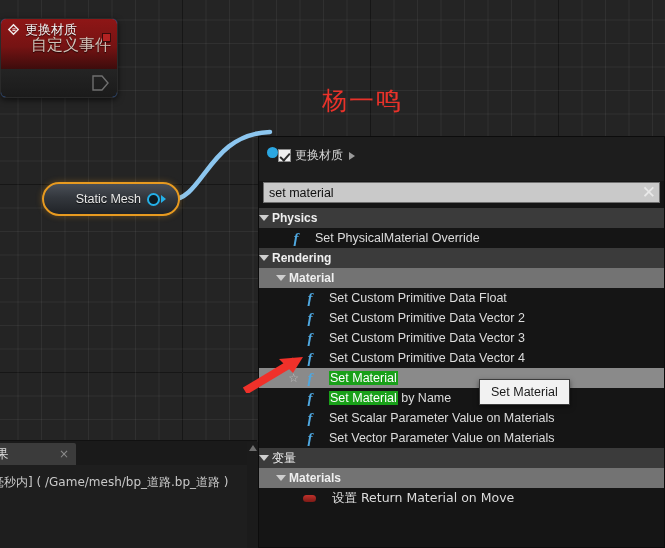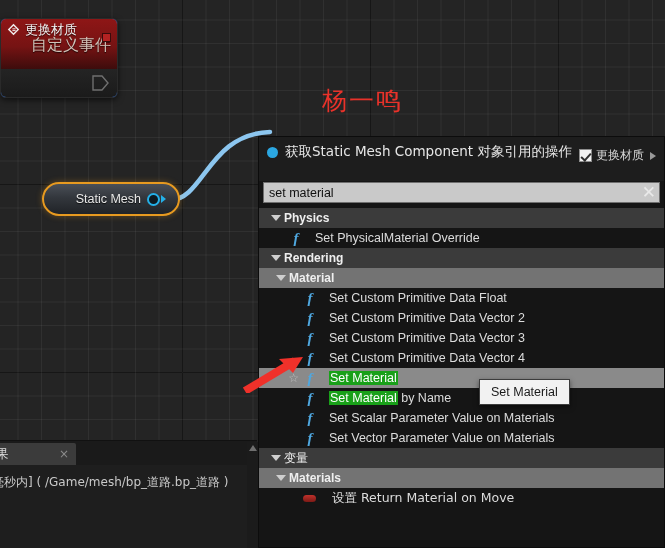--- a/index.html
+++ b/index.html
@@ -191,21 +191,21 @@
     position: absolute; right: 4px; top: 1px;
     color: #e9e9e9; font-size: 17px; line-height: 19px;
     font-weight: bold; cursor: pointer;
   }
 
   .list {
     position: absolute; left: 0; right: 0;
     top: 71px; bottom: 0;
     overflow: hidden;
   }
-  .row { display: flex; align-items: center; height: 20px; padding-left: 12px; }
+  .row { display: flex; align-items: center; height: 20px; padding-left: 0; }
   .row.cat { background: #3b3b3b; }
   .row.cat .cat-label {
     color: #efefef; font-size: 12px; font-weight: bold;
     font-family: "Liberation Sans", sans-serif;
   }
   .row.cat.zh .cat-label { font-family: Liberation Sans, sans-serif; font-weight: normal; }
   .row.sub { background: #737373; padding-left: 17px; }
   .tri {
     width: 0; height: 0;
     border-left: 5px solid transparent;
@@ -330,21 +330,20 @@
     <span class="obj-pin"></span>
     <span class="pin-arrow"></span>
   </div>
 
   <div class="annot-text">杨一鸣</div>
 
   <div class="ctx-menu">
 
     <div class="ctx-header">
       <span class="blue-dot"></span>
-      <span class="hdr-title">获取Static Mesh Component 对象引用的操作</span>
       <span class="ctx-toggle">
         <span class="chkbox"></span>
         <span class="tg-label">更换材质</span>
         <span class="tg-arrow"></span>
       </span>
     </div>
 
     <div class="search-row">
       <input class="search-input" type="text" value="set material" style="">
       <span class="clear-x">✕</span>

